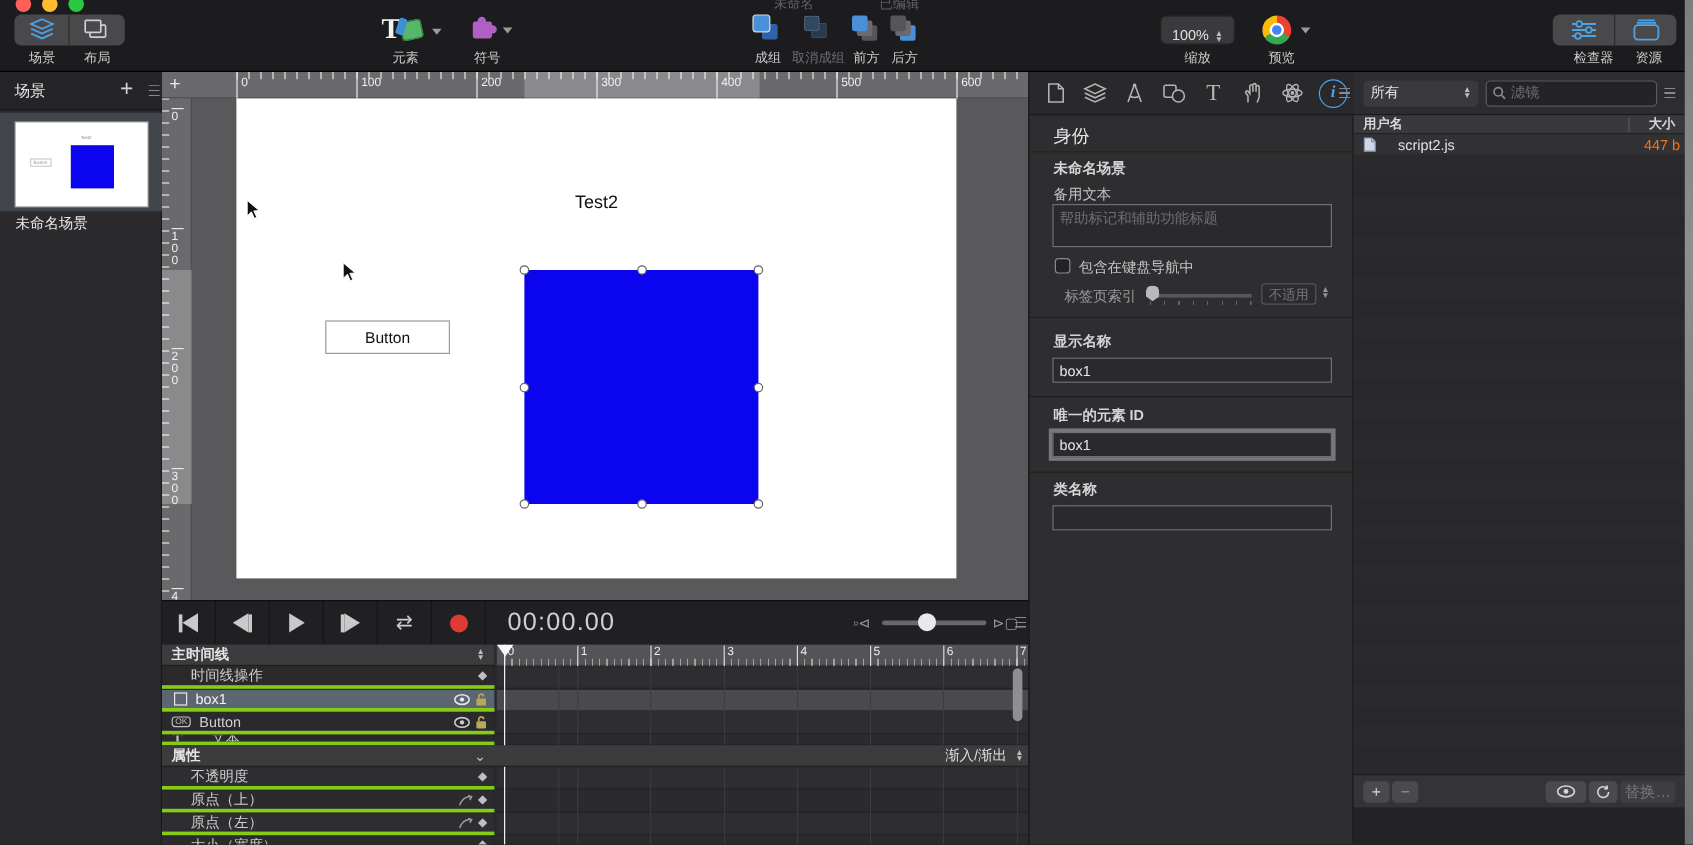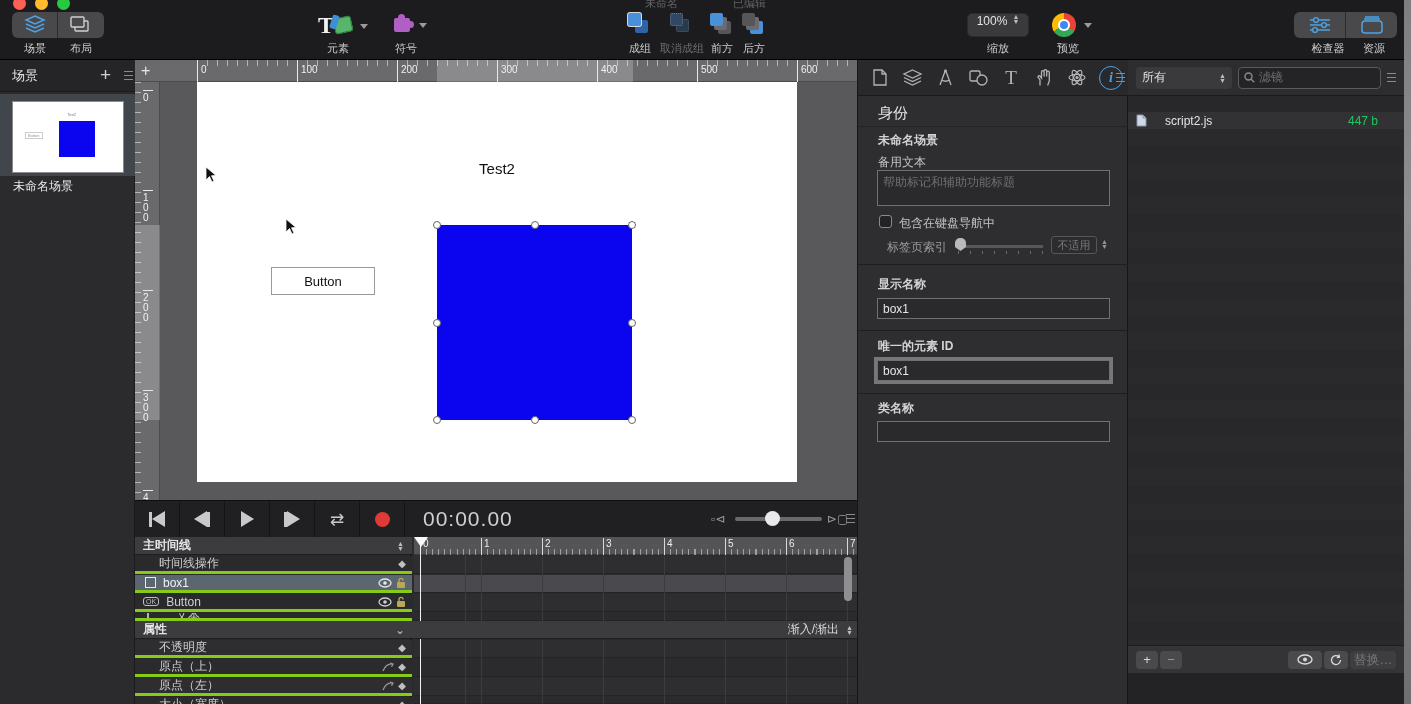--- a/index.html
+++ b/index.html
@@ -11,21 +11,21 @@
   
   .toolbar{position:absolute;left:0;top:0;width:1411px;height:60px;background:#1c1c1e;border-bottom:1px solid #000;}
   .tl{position:absolute;top:-3px;width:13px;height:13px;border-radius:50%;}
   .title-frag{position:absolute;top:-4px;font-size:11px;color:#9a9a9c;opacity:.55;}
   .seg{position:absolute;top:12px;height:26px;background:#49494b;border-radius:6px;display:flex;overflow:hidden;}
   .seg .cell{display:flex;align-items:center;justify-content:center;}
   .seg .divider{width:1px;background:#2c2c2e;}
   .tb-label{position:absolute;top:41px;font-size:11px;color:#cdcdcf;text-align:center;transform:translateX(-50%);white-space:nowrap;}
   .tb-label.dim{color:#6f6f72;}
   .chev{width:0;height:0;border-left:4px solid transparent;border-right:4px solid transparent;border-top:5px solid #9a9a9c;display:inline-block;}
-  .zoom-field{position:absolute;left:967px;top:13px;width:62px;height:24px;background:#3a3a3c;border:1px solid #2a2a2c;border-radius:5px;color:#e2e2e4;font-size:12px;display:flex;align-items:flex-start;justify-content:center;gap:5px;}
+  .zoom-field{position:absolute;left:967px;top:13px;width:62px;height:24px;background:#3a3a3c;border:1px solid #2a2a2c;border-radius:5px;color:#e2e2e4;font-size:12px;display:flex;align-items:flex-end;justify-content:center;gap:5px;}
   .stepper{display:inline-flex;flex-direction:column;line-height:5px;font-size:7px;color:#bdbdbf;}
   
   .sq{position:absolute;width:13px;height:13px;border-radius:2px;}
   .chrome{position:absolute;left:1052px;top:13px;width:24px;height:24px;border-radius:50%;
     background:conic-gradient(from 120deg,#34a853 0 33.3%,#fbbc05 0 66.6%,#ea4335 0 100%);}
   .chrome::before{content:"";position:absolute;left:6px;top:6px;width:12px;height:12px;border-radius:50%;background:#fff;}
   .chrome::after{content:"";position:absolute;left:8px;top:8px;width:8px;height:8px;border-radius:50%;background:#4285f4;}
 
   
   .sidebar{position:absolute;left:0;top:60px;width:135px;height:644px;background:#2b2b2d;border-right:1px solid #1a1a1c;}
@@ -526,27 +526,32 @@
       </div>
       <div class="res-search">
         <svg width="11" height="11" viewBox="0 0 11 11">
             <circle cx="4.5" cy="4.5" r="3.5" fill="none" stroke="#8a8a8c" stroke-width="1.4"></circle>
             <line x1="7.2" y1="7.2" x2="10.2" y2="10.2" stroke="#8a8a8c" stroke-width="1.4"></line>
           </svg>
         <span>滤镜</span>
       </div>
       <span class="handle"></span>
     </div>
+    <div class="res-cols">
+      <span style="margin-left:8px">用户名</span>
+      <span style="position:absolute;right:46px;width:1px;height:12px;background:#5a5a5c"></span>
+      <span style="position:absolute;right:8px">大小</span>
+    </div>
     <div class="res-row">
       <svg width="11" height="13" viewBox="0 0 11 13" style="margin-left:8px">
           <path d="M1 1 h6 l3 3 v8 H1 Z" fill="#cfd8e8" stroke="#8a96a8" stroke-width="1"></path>
           <path d="M7 1 v3 h3" fill="#aab6c8" stroke="#8a96a8" stroke-width="1"></path>
         </svg>
       <span style="margin-left:18px">script2.js</span>
-      <span style="position:absolute;right:26px;color:#22c55e">447 b</span>
+      <span style="position:absolute;right:4px;color:#f97316">447 b</span>
     </div>
     <div class="res-stripes"></div>
     <div class="res-bottom">
       <span class="rb" style="width:22px">+</span>
       <span class="rb" style="width:22px;color:#9a9a9c">−</span>
       <span class="rb" style="margin-left:auto;width:34px">
         <svg width="16" height="11" viewBox="0 0 16 11">
             <ellipse cx="8" cy="5.5" rx="7" ry="4.5" fill="none" stroke="#d8d8da" stroke-width="1.4"></ellipse>
             <circle cx="8" cy="5.5" r="2" fill="#d8d8da"></circle>
           </svg>

